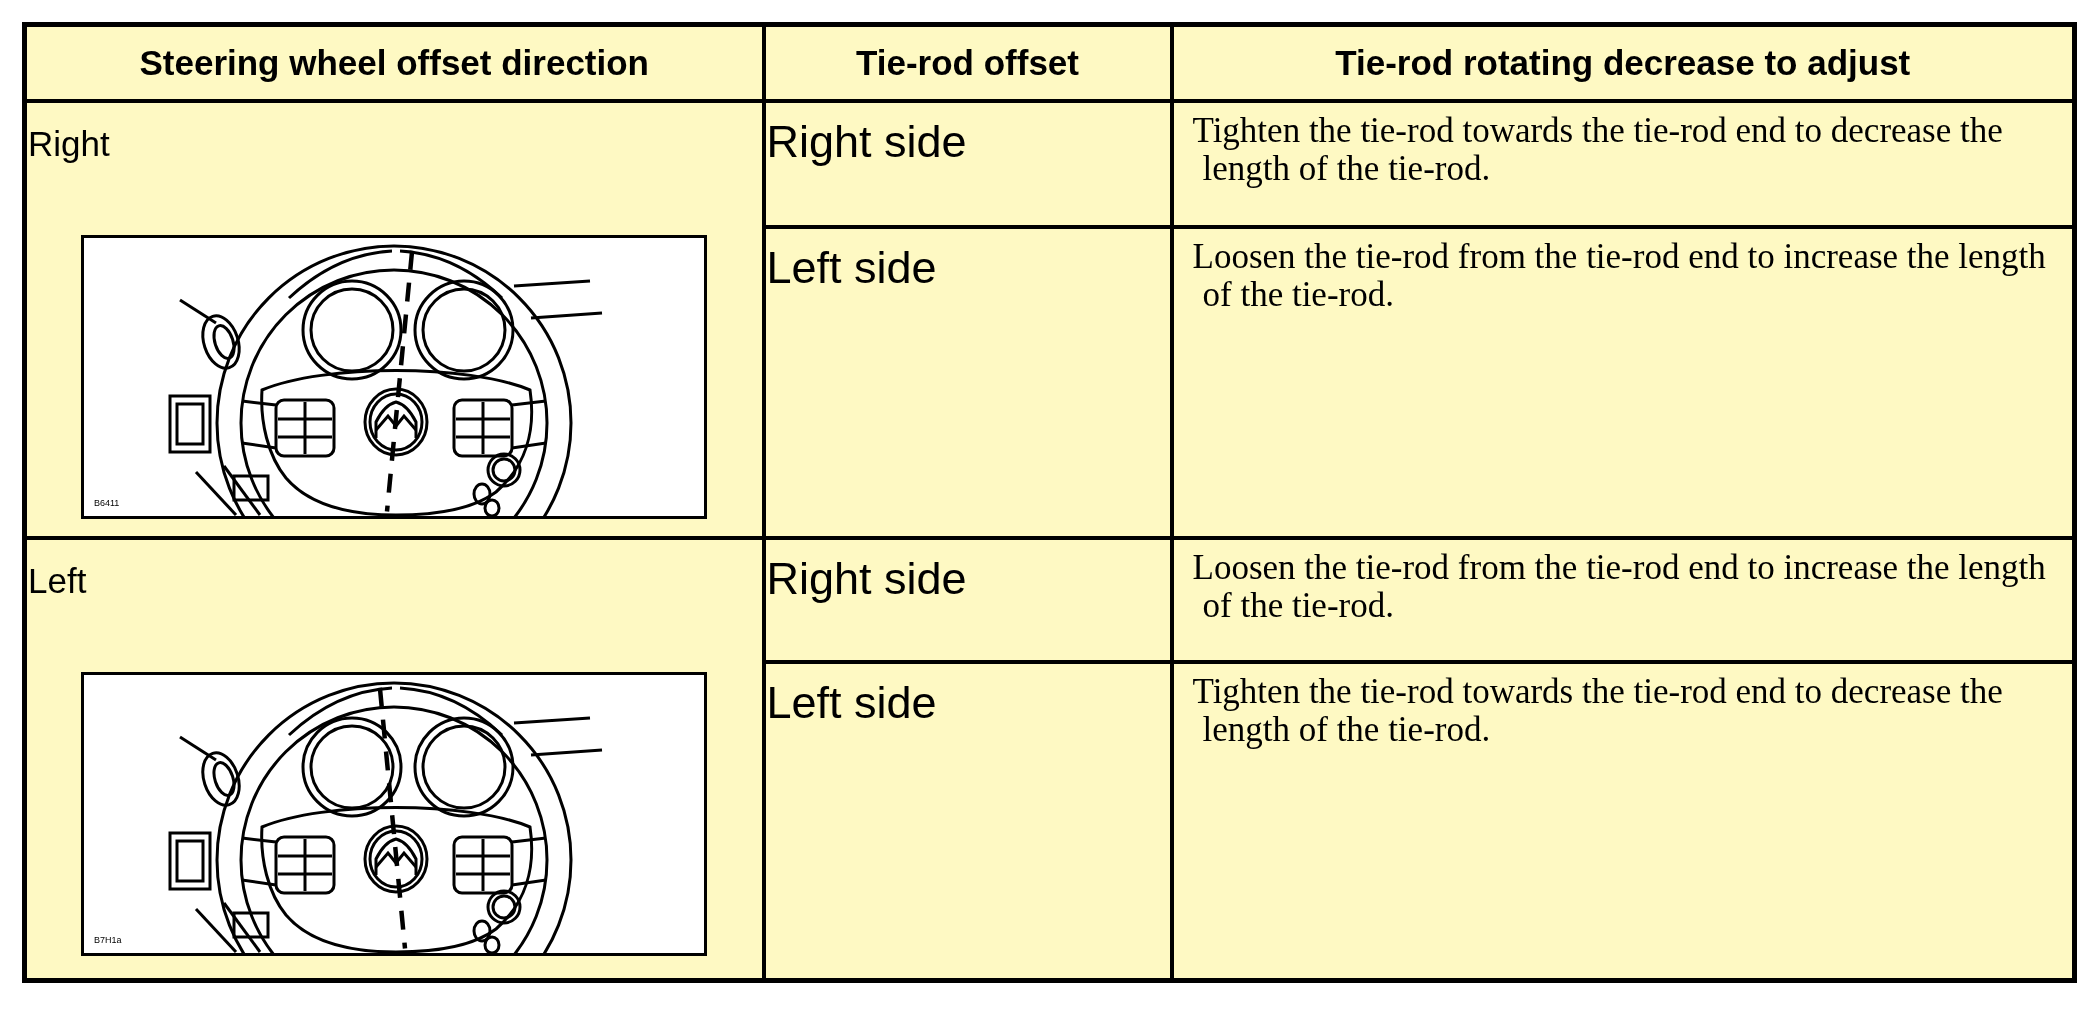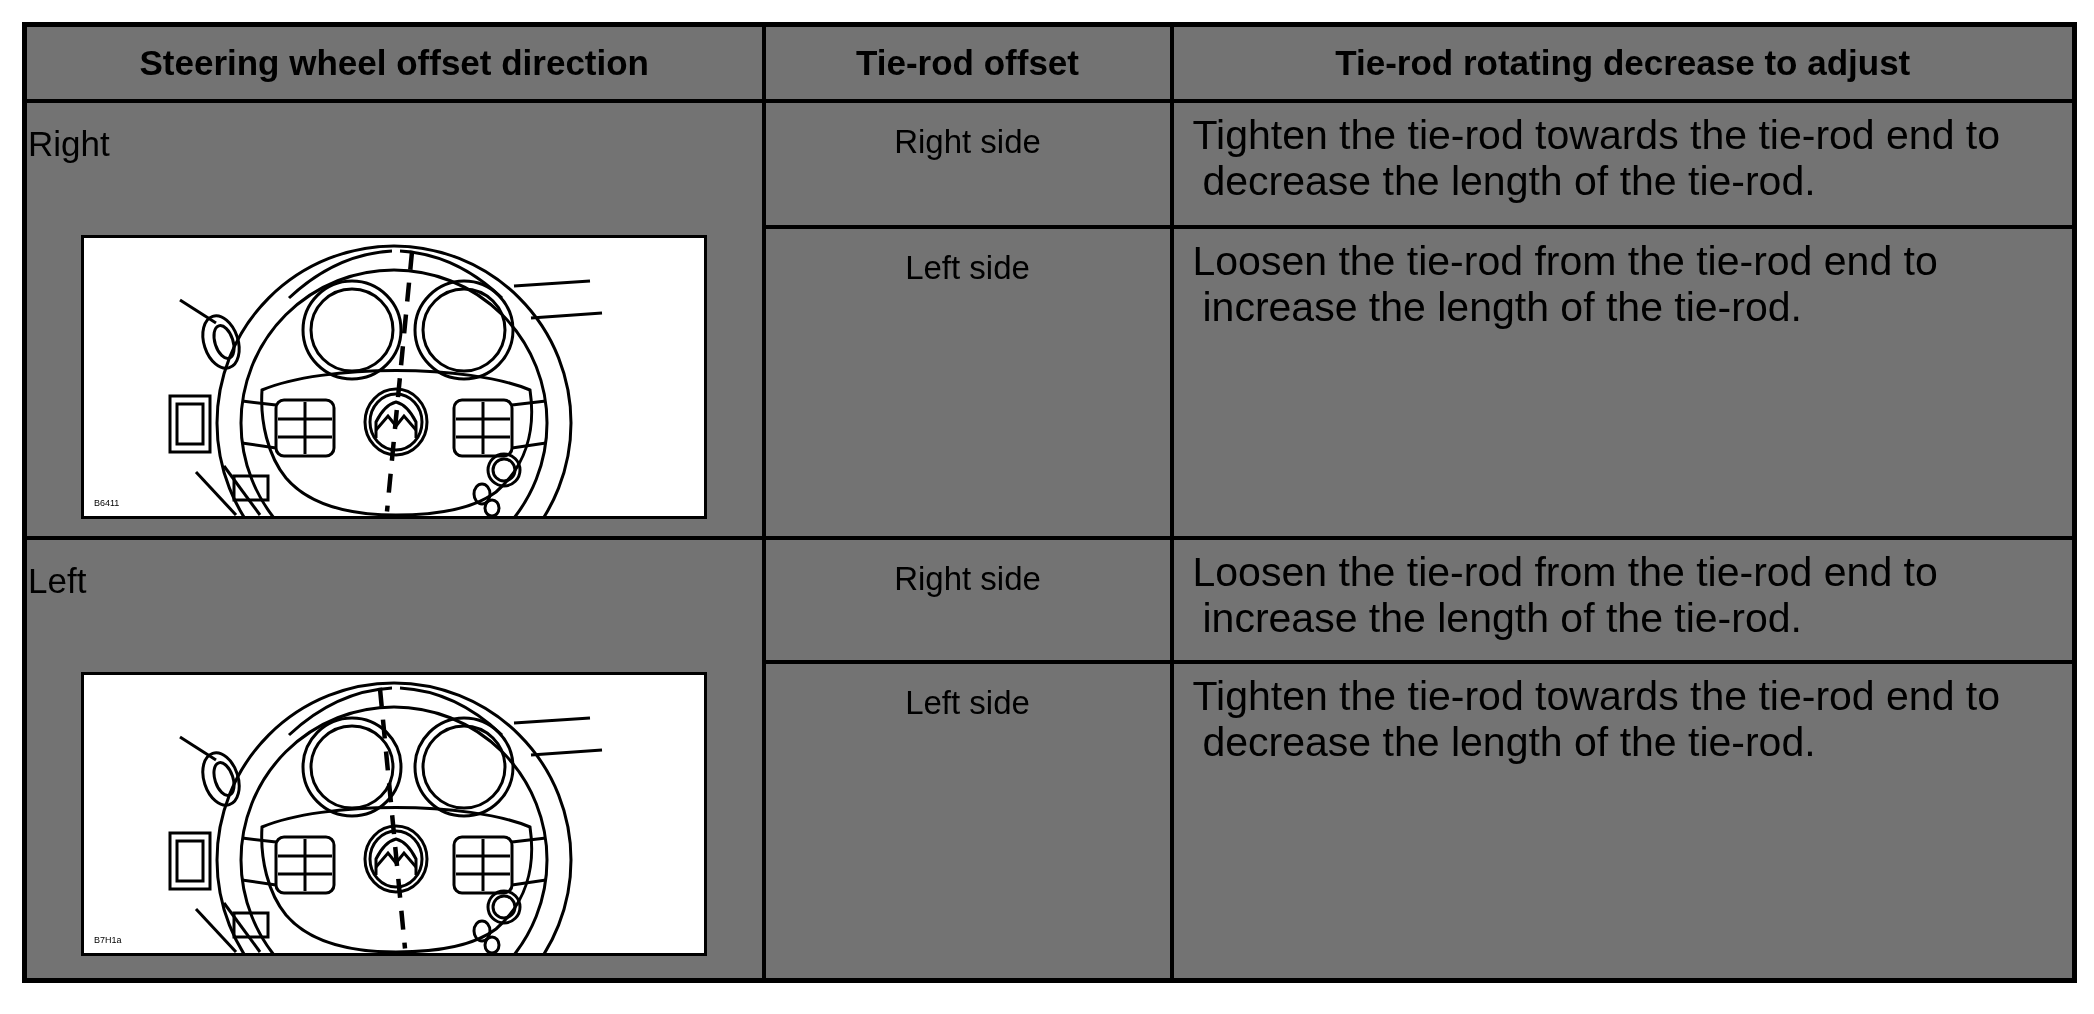--- a/index.html
+++ b/index.html
@@ -11,51 +11,52 @@
   }
   .doc-table {
     position: absolute; left: 22px; top: 22px;
     width: 2050px;
     border-collapse: collapse;
     table-layout: fixed;
     border: 5px solid #000;
   }
   .doc-table th, .doc-table td {
     border: 4px solid #000;
-    background: #737373;
+    background: #fef9c3;
     overflow: hidden;
   }
   .doc-table th {
     font-size: 35px;
     font-weight: bold;
     height: 70px;
     text-align: center;
     vertical-align: middle;
     letter-spacing: 0px;
   }
   td.dir-cell {
     vertical-align: top;
     text-align: left;
     font-size: 35px;
     line-height: 46px;
     padding-top: 18px;
   }
   td.side-cell {
     vertical-align: top;
-    text-align: center;
-    font-size: 33px;
+    text-align: left;
+    font-size: 45px;
     line-height: 46px;
     padding-top: 16px;
   }
   td.instr-cell {
     vertical-align: top;
-    font-size: 41px;
-    line-height: 46px;
+    font-size: 35px;
+    line-height: 38px;
     padding: 9px 6px 8px 29px;
     text-indent: -10px;
+    font-family: Liberation Serif, serif;
   }
   tr.sub-row-a { height: 124px; }
   tr.sub-row-b1 { height: 306px; }
   tr.sub-row-b2 { height: 318px; }
   .figure-box {
     width: 620px; height: 278px;
     border: 3px solid #000;
     margin: 68px auto 16px auto;
     background: #fff;
   }

